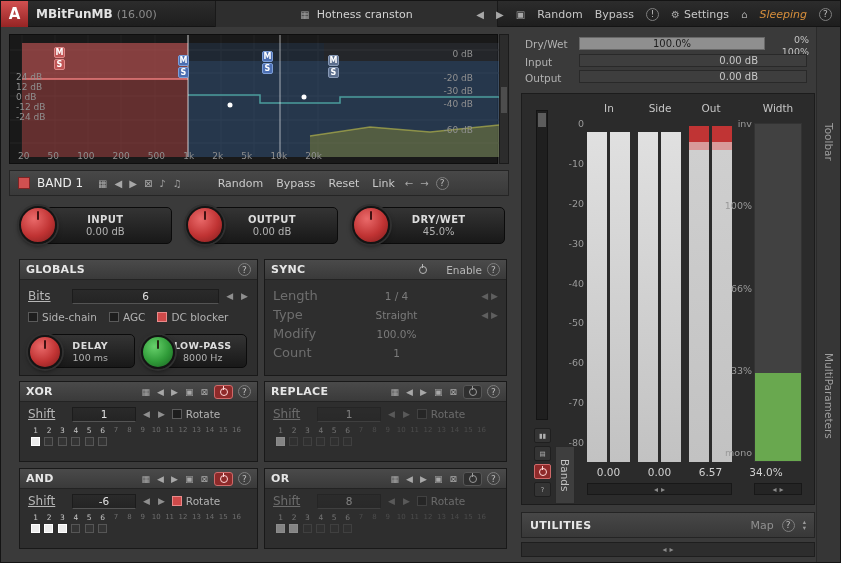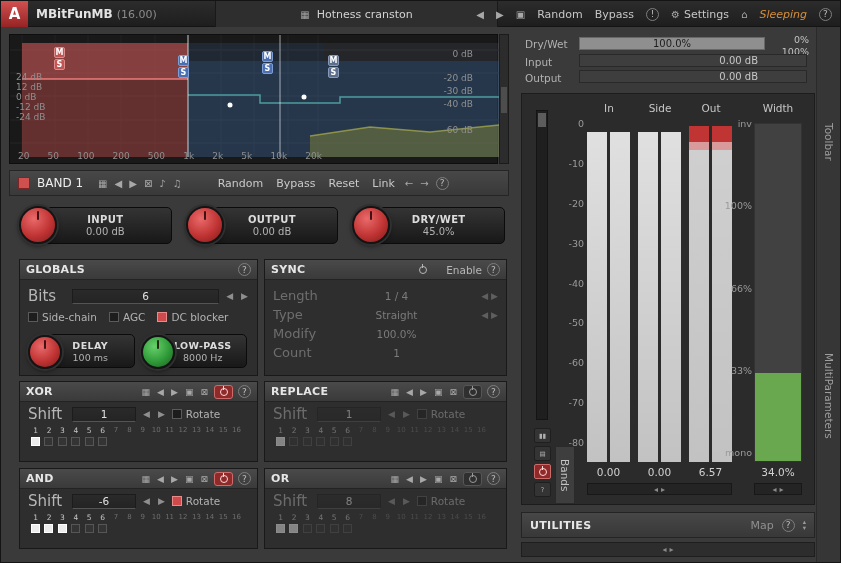--- a/index.html
+++ b/index.html
@@ -73,21 +73,21 @@
   
   .panel { position:absolute; background:#2e2e2e; border:1px solid #191919; }
   .panel-h { height:20px; background:linear-gradient(#4a4a4a,#3a3a3a); border-bottom:1px solid #232323;
              display:flex; align-items:center; gap:5px; padding:0 6px;}
   .pt { font-weight:bold; font-size:11px; color:#e6e6e6; letter-spacing:.3px; }
   .ml { margin-left:auto; }
   #globals { left:18px; top:258px; width:239px; height:117px; }
   #sync    { left:263px; top:258px; width:243px; height:117px; }
   .pbody { padding:6px 8px; }
   .row { display:flex; align-items:center; height:20px; gap:6px;}
-  .flab { width:38px; font-size:15px; color:#b6b6b6; flex:none;}
+  .flab { width:38px; font-size:12px; color:#b6b6b6; flex:none;text-decoration:underline;}
   .groove { flex:1; height:15px; background:linear-gradient(#2a2a2a,#242424); border:1px solid #1c1c1c;
             border-bottom-color:#545454; display:flex; align-items:center; justify-content:center;
             font-size:10.5px; color:#e0e0e0;}
   .arr { color:#8f8f8f; font-size:9px; padding:0 1px;}
   .chkrow { display:flex; align-items:center; gap:12px; height:18px; margin-top:2px;}
   .chk { display:flex; align-items:center; gap:4px; font-size:10.5px; color:#b2b2b2;}
   .box { width:10px; height:10px; background:#1d1d1d; border:1px solid #5a5a5a; flex:none;}
   .box.on, .box[data-on="true"] { background:#cf4a4a; border-color:#e98a8a; }
   .gknobs { display:flex; gap:4px; margin-top:7px; height:36px;}
   .kg { position:relative; flex:1; }
@@ -691,21 +691,21 @@
         <span>33%</span>
         <span>mono</span>
       </div>
     <div class="width-bar">
         <div class="width-green"></div>
       </div>
 
     <span class="readout" style="left:65px;width:43px">0.00</span>
     <span class="readout" style="left:116px;width:43px">0.00</span>
     <span class="readout" style="left:167px;width:43px">6.57</span>
-    <span class="readout" style="left:232px;width:48px">34.0%</span>
+    <span class="readout" style="left:220px;width:48px">34.0%</span>
 
     <div class="hscroll" style="left:65px;width:145px">
         <span>◂</span>
         <span>▸</span>
       </div>
     <div class="hscroll" style="left:232px;width:48px">
         <span>◂</span>
         <span>▸</span>
       </div>
   </div>

